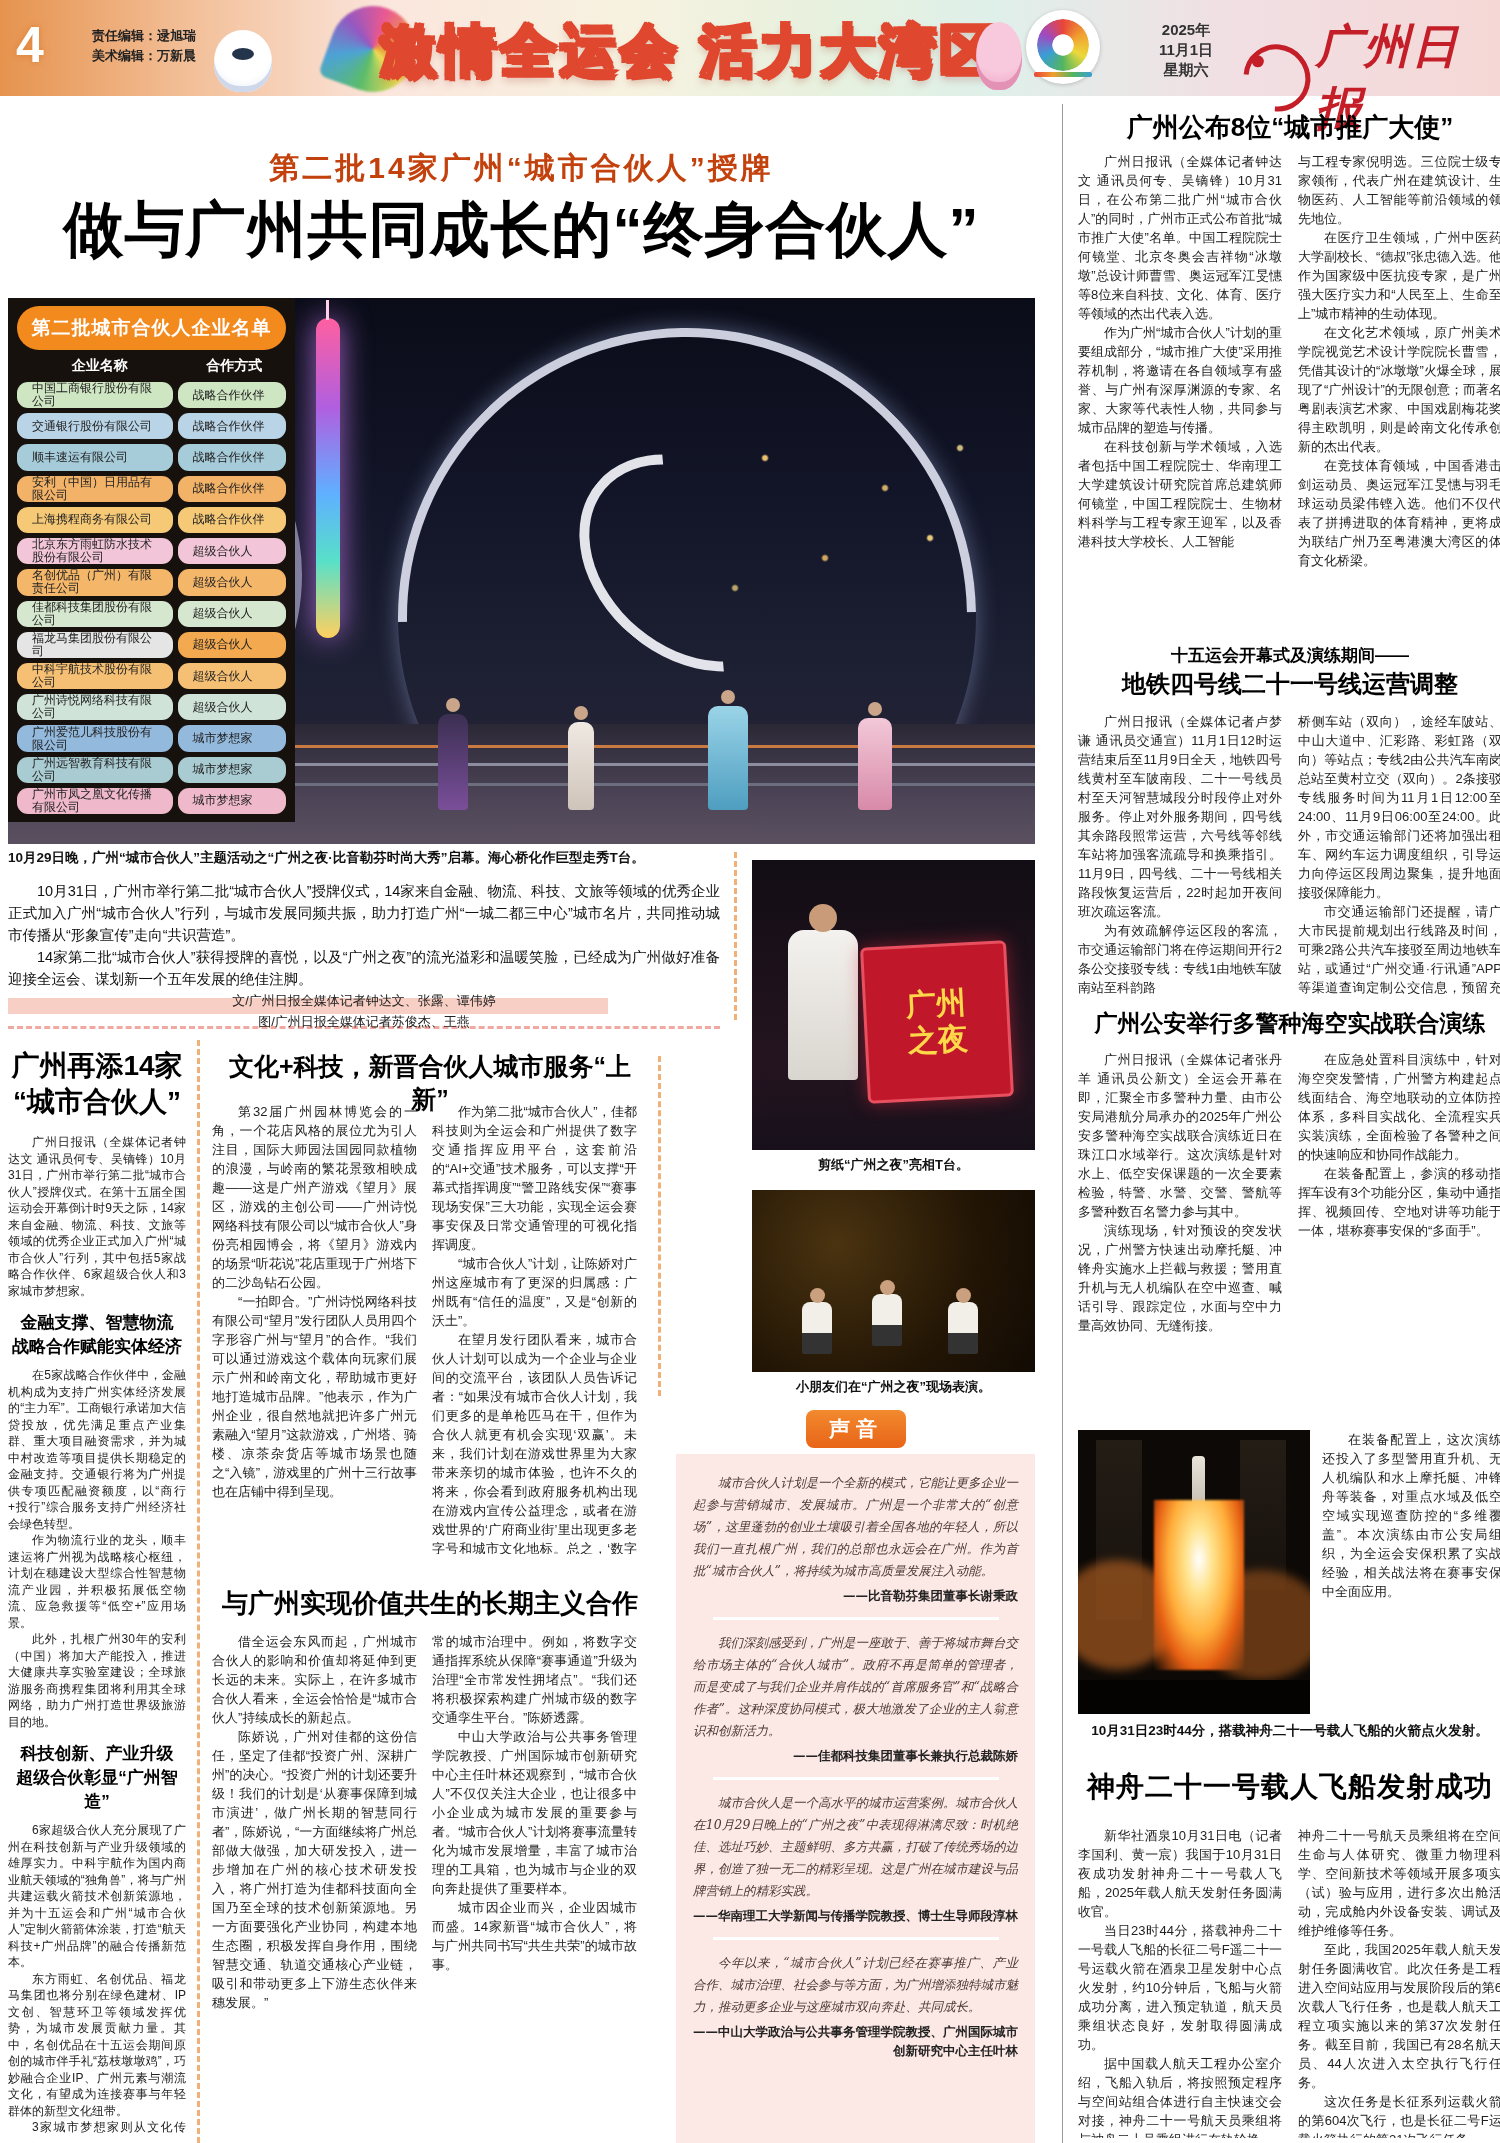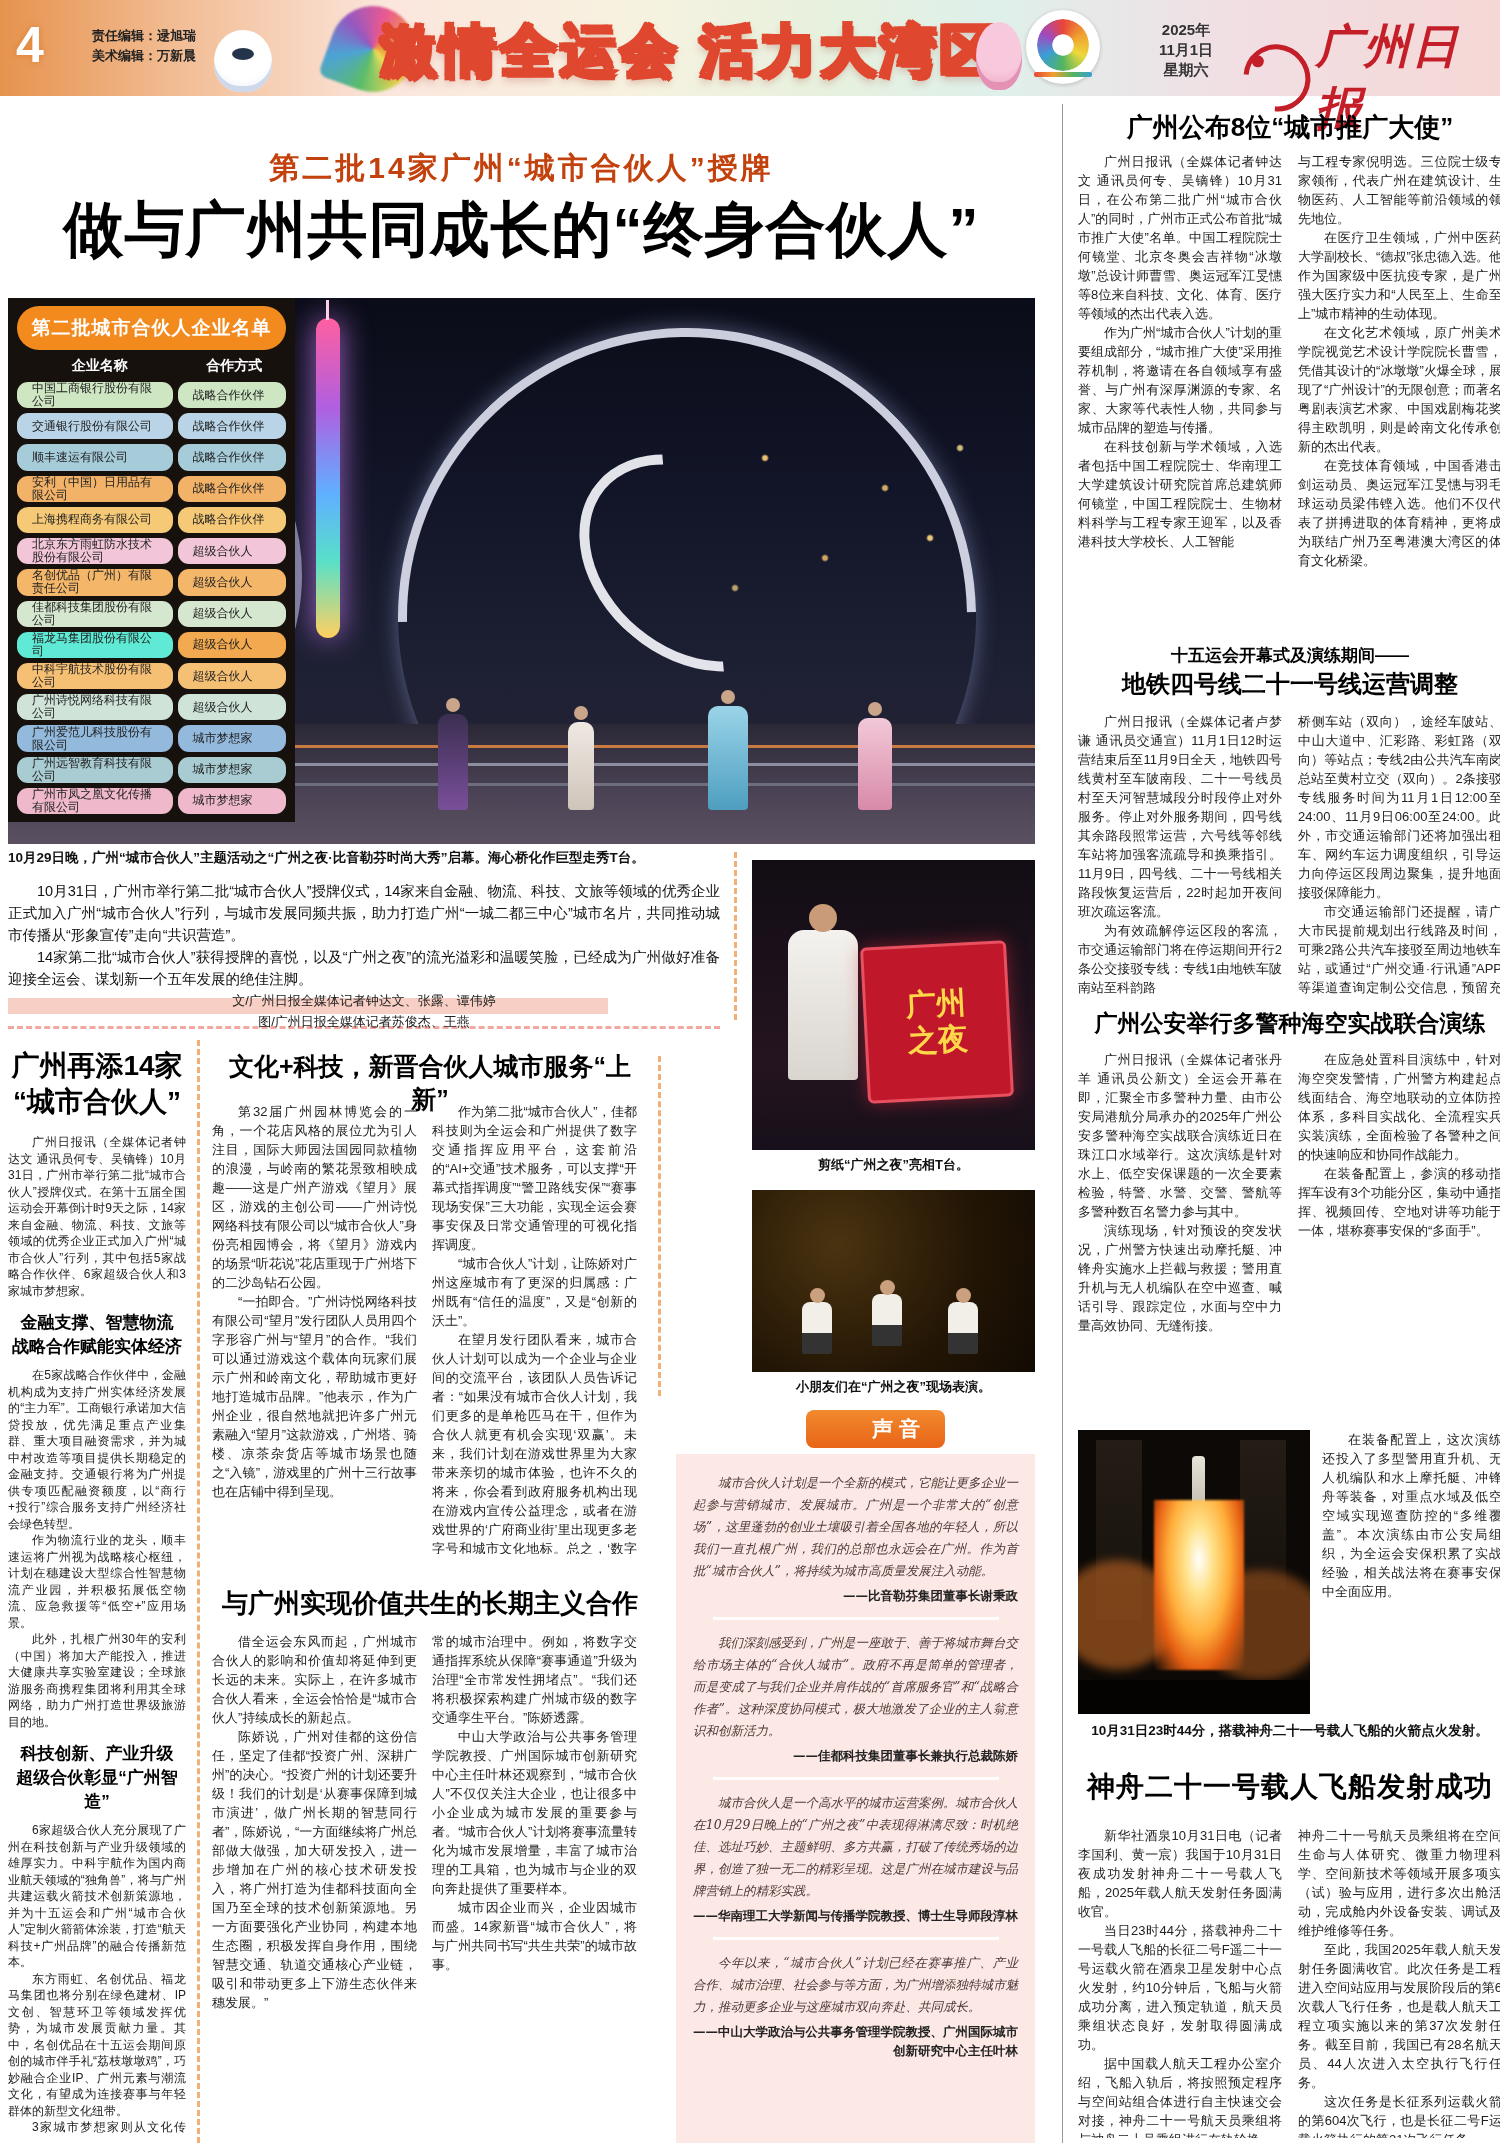--- a/index.html
+++ b/index.html
@@ -69,21 +69,21 @@
   .paper-photo{left:752px;top:860px;width:283px;height:290px;background:linear-gradient(180deg,#120d14,#241420 70%,#17101a);}
   .paper-man{position:absolute;left:36px;top:70px;width:70px;height:150px;background:linear-gradient(180deg,#f4f2ee,#d9d5cf);border-radius:16px 16px 4px 4px;}
   .paper-man:before{content:"";position:absolute;left:21px;top:-26px;width:28px;height:28px;border-radius:50%;background:#c99b79;}
   .paper-banner{position:absolute;left:112px;top:84px;width:140px;height:150px;background:#c0182a;border:3px solid #e85060;border-radius:6px;transform:rotate(-3deg);display:flex;align-items:center;justify-content:center;box-shadow:0 0 18px rgba(220,40,60,.5);}
   .paper-banner span{color:#ffd84a;font-size:30px;font-weight:900;width:2em;text-align:center;line-height:36px;}
   .kids-photo{left:752px;top:1190px;width:283px;height:182px;background:radial-gradient(circle at 30% 30%,#4a3310,#221505 60%,#120b04);}
   .kid{position:absolute;bottom:18px;width:30px;height:52px;background:linear-gradient(180deg,#f2efe8 60%,#333 60%);border-radius:8px 8px 2px 2px;}
   .kid:before{content:"";position:absolute;left:8px;top:-14px;width:15px;height:15px;border-radius:50%;background:#caa07e;}
   .mid-caption{width:283px;text-align:center;font-size:13px;font-weight:700;color:#111;}
   
-  .voice-label{left:806px;top:1410px;width:92px;height:38px;background:linear-gradient(180deg,#f28a2e,#e86418);color:#fff;font-size:21px;font-weight:900;text-align:center;line-height:38px;border-radius:8px;letter-spacing:6px;z-index:3;padding-left:47px;}
+  .voice-label{left:806px;top:1410px;width:100px;height:38px;background:linear-gradient(180deg,#f28a2e,#e86418);color:#fff;font-size:21px;font-weight:900;text-align:center;line-height:38px;border-radius:8px;letter-spacing:6px;z-index:3;}
   .voices{left:676px;top:1454px;width:359px;height:689px;background:#fce8e4;box-sizing:border-box;padding:18px 17px 10px;overflow:hidden;}
   .vq{font-family:"DejaVu Serif",serif;font-style:italic;font-size:12.5px;line-height:22px;color:#4a3835;text-align:justify;text-indent:2em;margin:0;}
   .vattr{font-family:"DejaVu Serif",serif;font-size:12.5px;line-height:19px;color:#222;font-weight:700;text-align:right;margin:4px 0 0;}
   .vsep{width:88%;height:3px;background:#fff;margin:12px auto;}
   
   .leftcol{left:8px;top:1048px;width:178px;height:1090px;overflow:hidden;}
   .lc-title{text-align:center;font-size:28px;font-weight:900;line-height:36px;color:#000;margin-bottom:14px;}
   .lc-sub{text-align:center;font-size:17px;font-weight:900;line-height:24px;color:#000;margin:12px 0 8px;}
   .leftcol .bt{font-size:12px;line-height:16.5px;}
   
@@ -200,21 +200,21 @@
       </div>
     <div class="prow">
         <div class="pcell name" style="background: rgb(244, 183, 106);">名创优品（广州）有限责任公司</div>
         <div class="pcell type" style="background: rgb(244, 183, 106);">超级合伙人</div>
       </div>
     <div class="prow">
         <div class="pcell name" style="background: rgb(214, 231, 207);">佳都科技集团股份有限公司</div>
         <div class="pcell type" style="background: rgb(214, 231, 207);">超级合伙人</div>
       </div>
     <div class="prow">
-        <div class="pcell name" style="background: #5eead4;">福龙马集团股份有限公司</div>
+        <div class="pcell name" style="background: #e5e5e5;">福龙马集团股份有限公司</div>
         <div class="pcell type" style="background: rgb(242, 169, 79);">超级合伙人</div>
       </div>
     <div class="prow">
         <div class="pcell name" style="background: rgb(245, 191, 116);">中科宇航技术股份有限公司</div>
         <div class="pcell type" style="background: rgb(245, 191, 116);">超级合伙人</div>
       </div>
     <div class="prow">
         <div class="pcell name" style="background: rgb(207, 227, 216);">广州诗悦网络科技有限公司</div>
         <div class="pcell type" style="background: rgb(207, 227, 216);">超级合伙人</div>
       </div>

